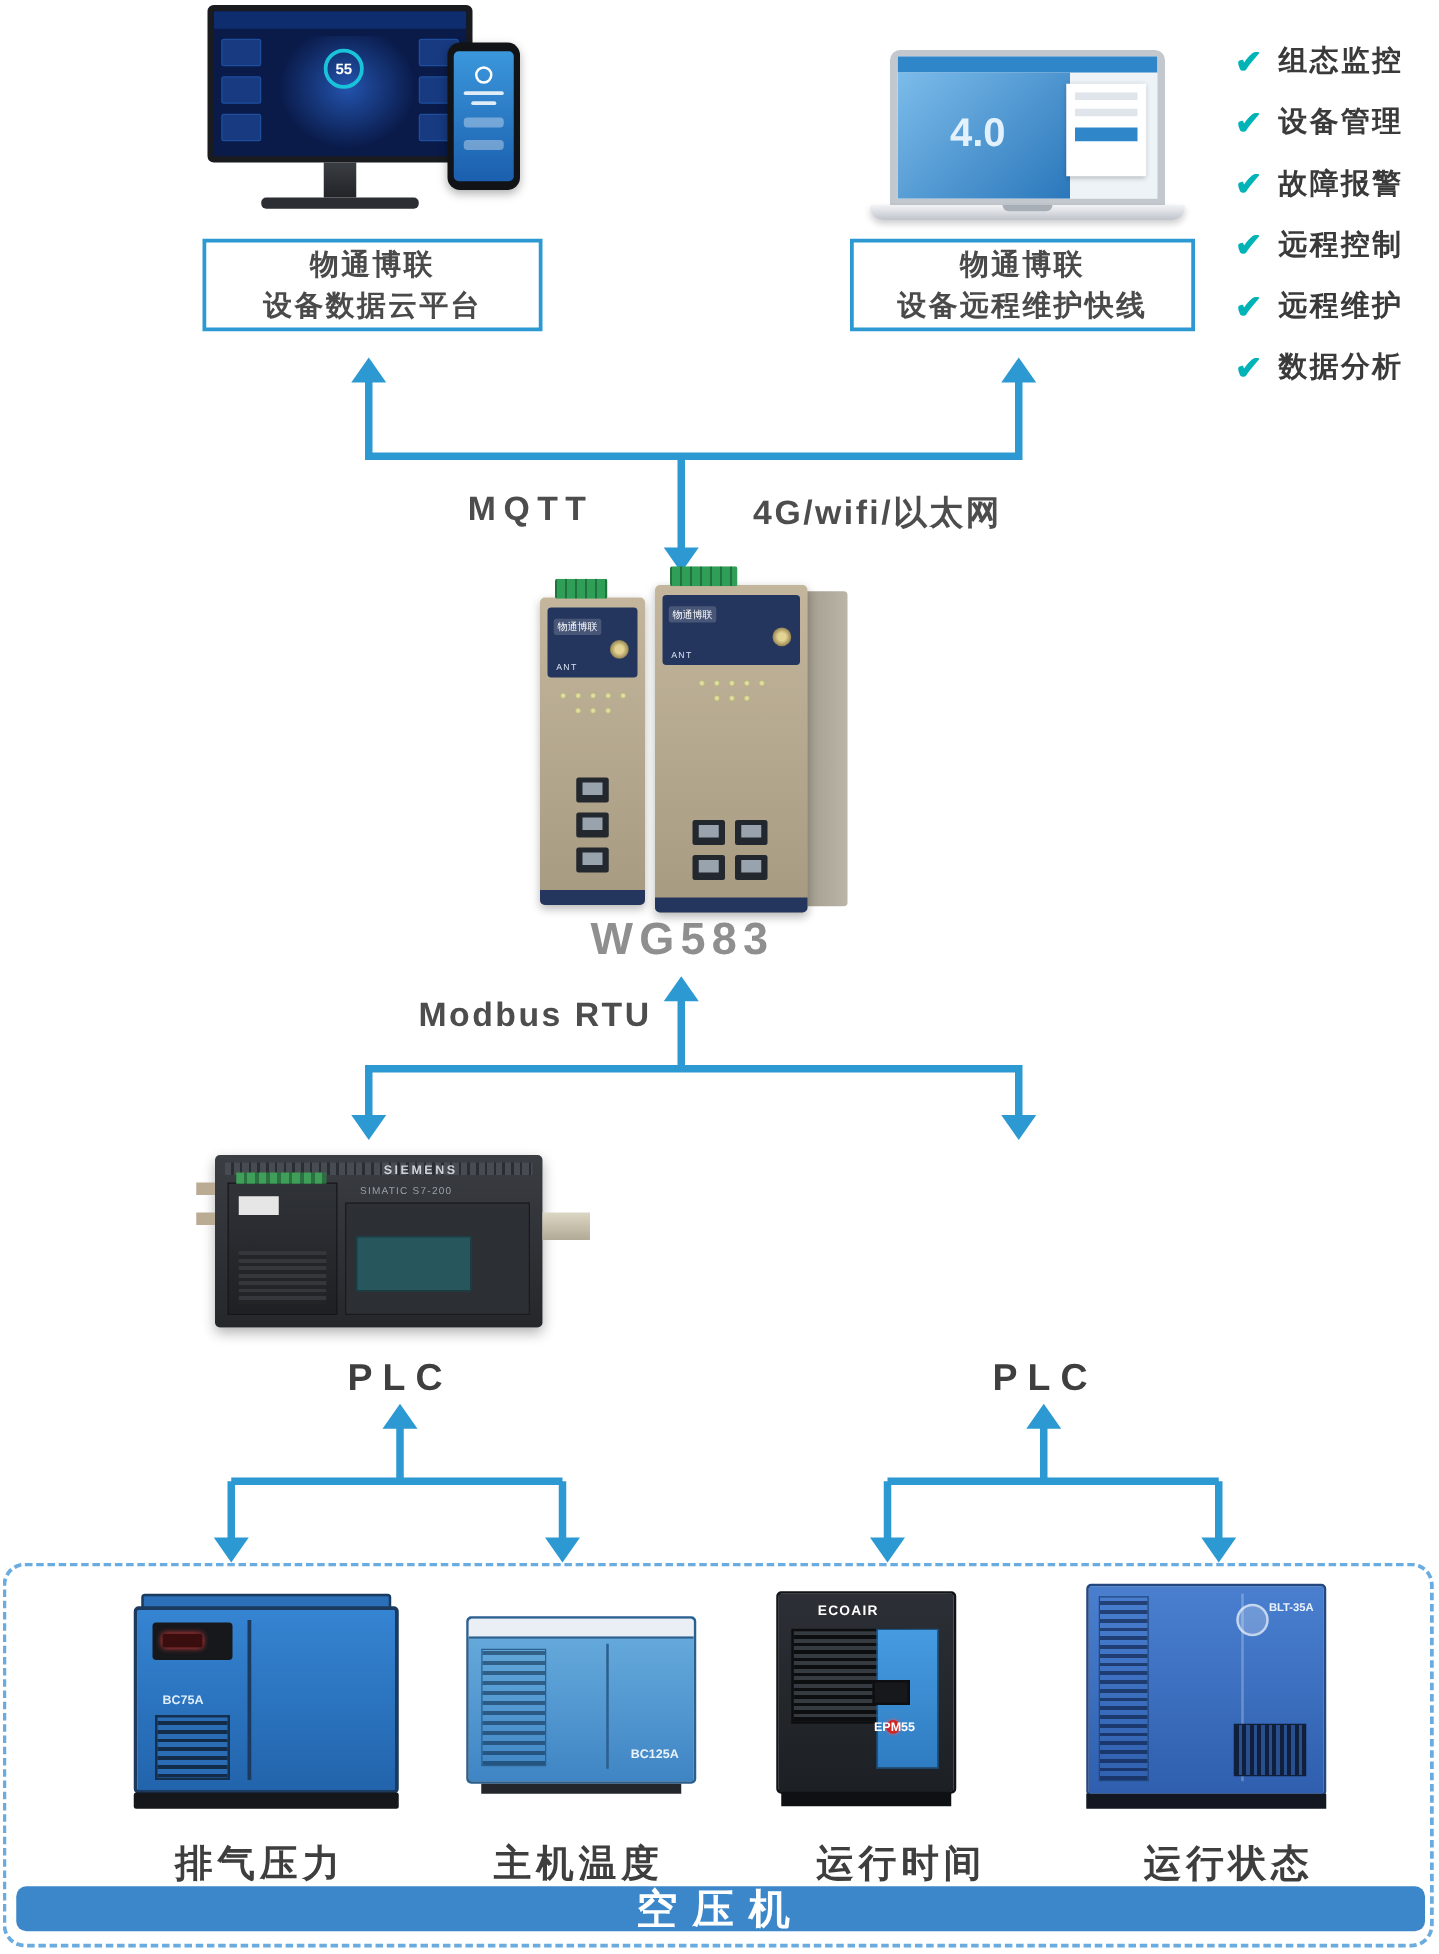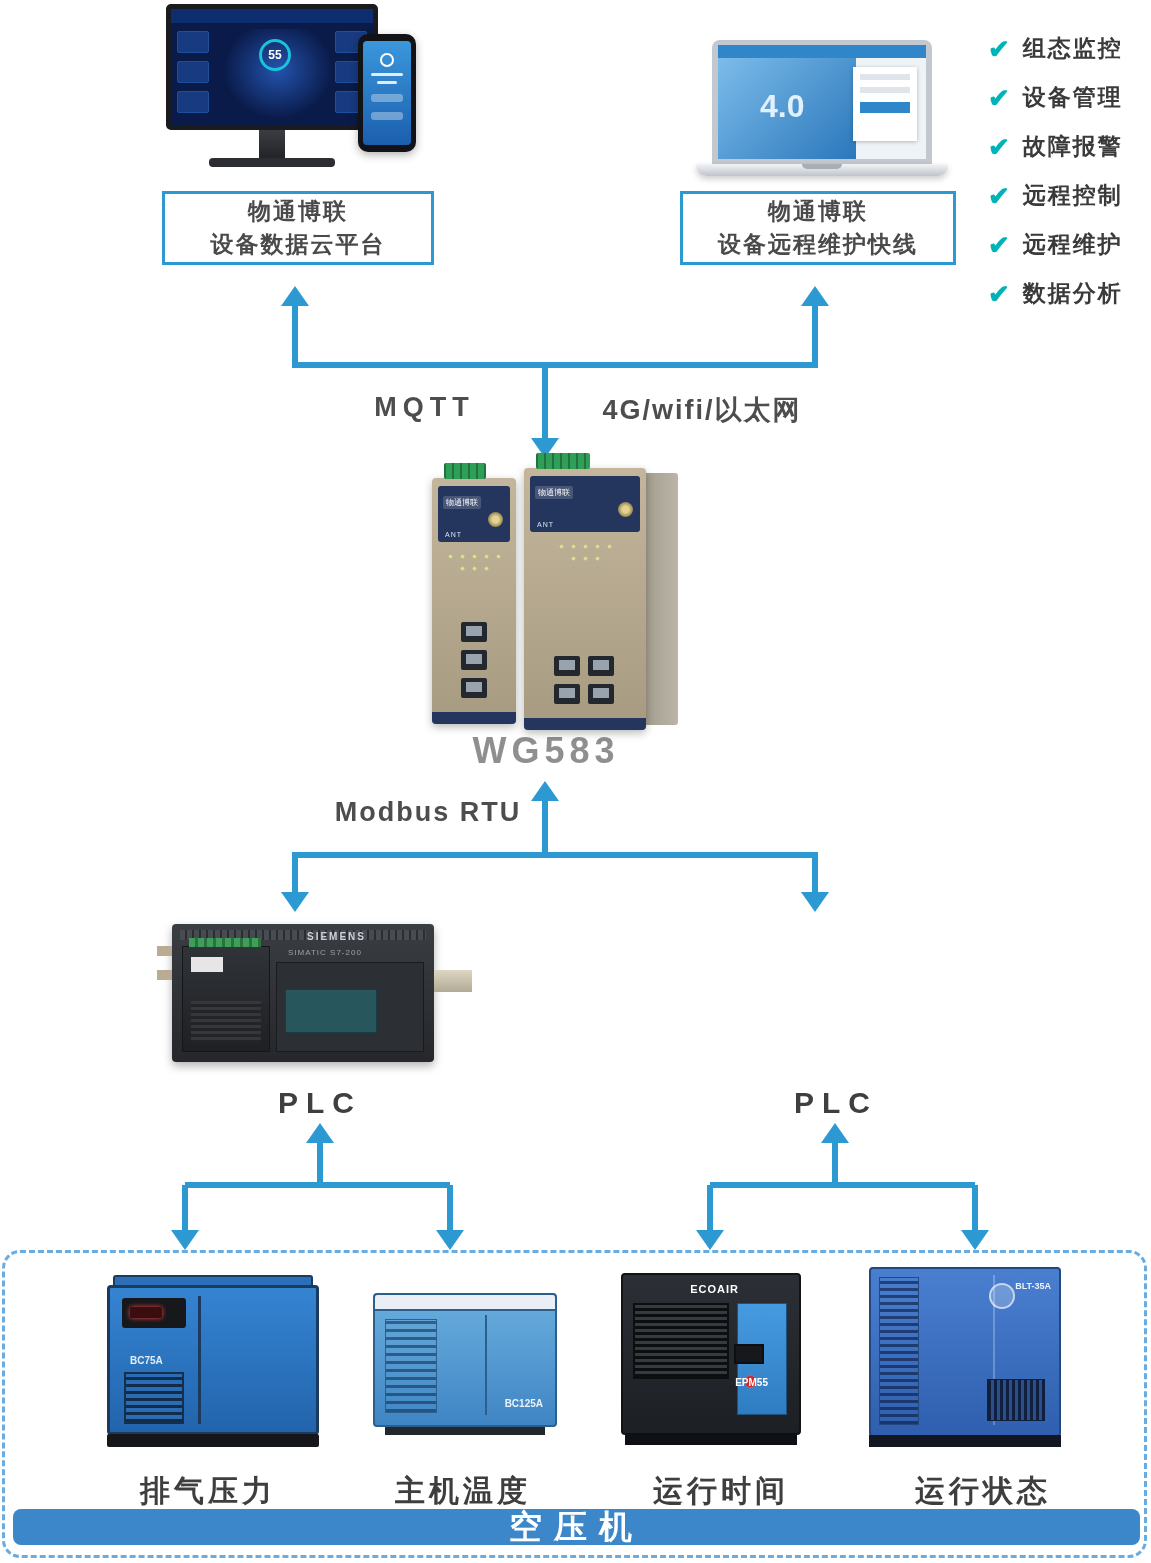--- a/index.html
+++ b/index.html
@@ -139,21 +139,21 @@
 
   #comp2 { left:368px; top:40px; width:184px; height:142px; }
   .c2-body { position:absolute; inset:0 0 8px 0; background:linear-gradient(180deg,#6aaede,#3f85c4); border:2px solid #2b5f8e; border-radius:4px; }
   .c2-topband { position:absolute; top:0; left:0; right:0; height:16px; background:#e9eff5; border-bottom:2px solid #2b5f8e; border-radius:3px 3px 0 0; }
   .c2-vent { position:absolute; left:10px; top:24px; width:52px; bottom:12px; border:1px solid #2b5f8e;
     background:repeating-linear-gradient(0deg, rgba(10,40,70,.55) 0 3px, transparent 3px 8px); }
   .c2-seam { position:absolute; left:110px; top:20px; bottom:10px; width:2px; background:#2b5f8e; }
   .c2-model { position:absolute; right:12px; bottom:16px; color:#eaf3fa; font-size:10px; font-weight:bold; }
   .c2-feet { position:absolute; bottom:0; left:12px; right:12px; height:8px; background:#23262a; }
 
-  #comp3 { left:616px; top:20px; width:180px; height:172px; }
+  #comp3 { left:616px; top:20px; width:144px; height:172px; }
   .c3-body { position:absolute; inset:0 0 10px 0; background:linear-gradient(180deg,#2c3036,#1c1f23); border:2px solid #111316; border-radius:4px; }
   .c3-brand { position:absolute; right:60px; top:8px; color:#fff; font-size:11px; font-weight:bold; letter-spacing:1px; }
   .c3-grille { position:absolute; left:10px; top:28px; width:96px; height:76px; border:2px solid #0c0e10;
     background:repeating-linear-gradient(0deg,#0c0e10 0 3px,#363b41 3px 6px); }
   .c3-bluep { position:absolute; right:12px; top:28px; width:50px; bottom:18px; background:linear-gradient(180deg,#469be0,#2f7cc2); border:1px solid #1d527f; }
   .c3-disp { position:absolute; right:22px; top:40px; width:30px; height:20px; background:#16181c; border:2px solid #0d0e10; }
   .c3-btn { position:absolute; right:30px; top:72px; width:11px; height:11px; border-radius:50%; background:#d02525; box-shadow:0 0 3px #f55; }
   .c3-model { position:absolute; right:18px; bottom:26px; color:#fff; font-size:10px; font-weight:bold;padding-left:12px; }
   .c3-base { position:absolute; bottom:0; left:4px; right:4px; height:12px; background:#0e1013; }
 

